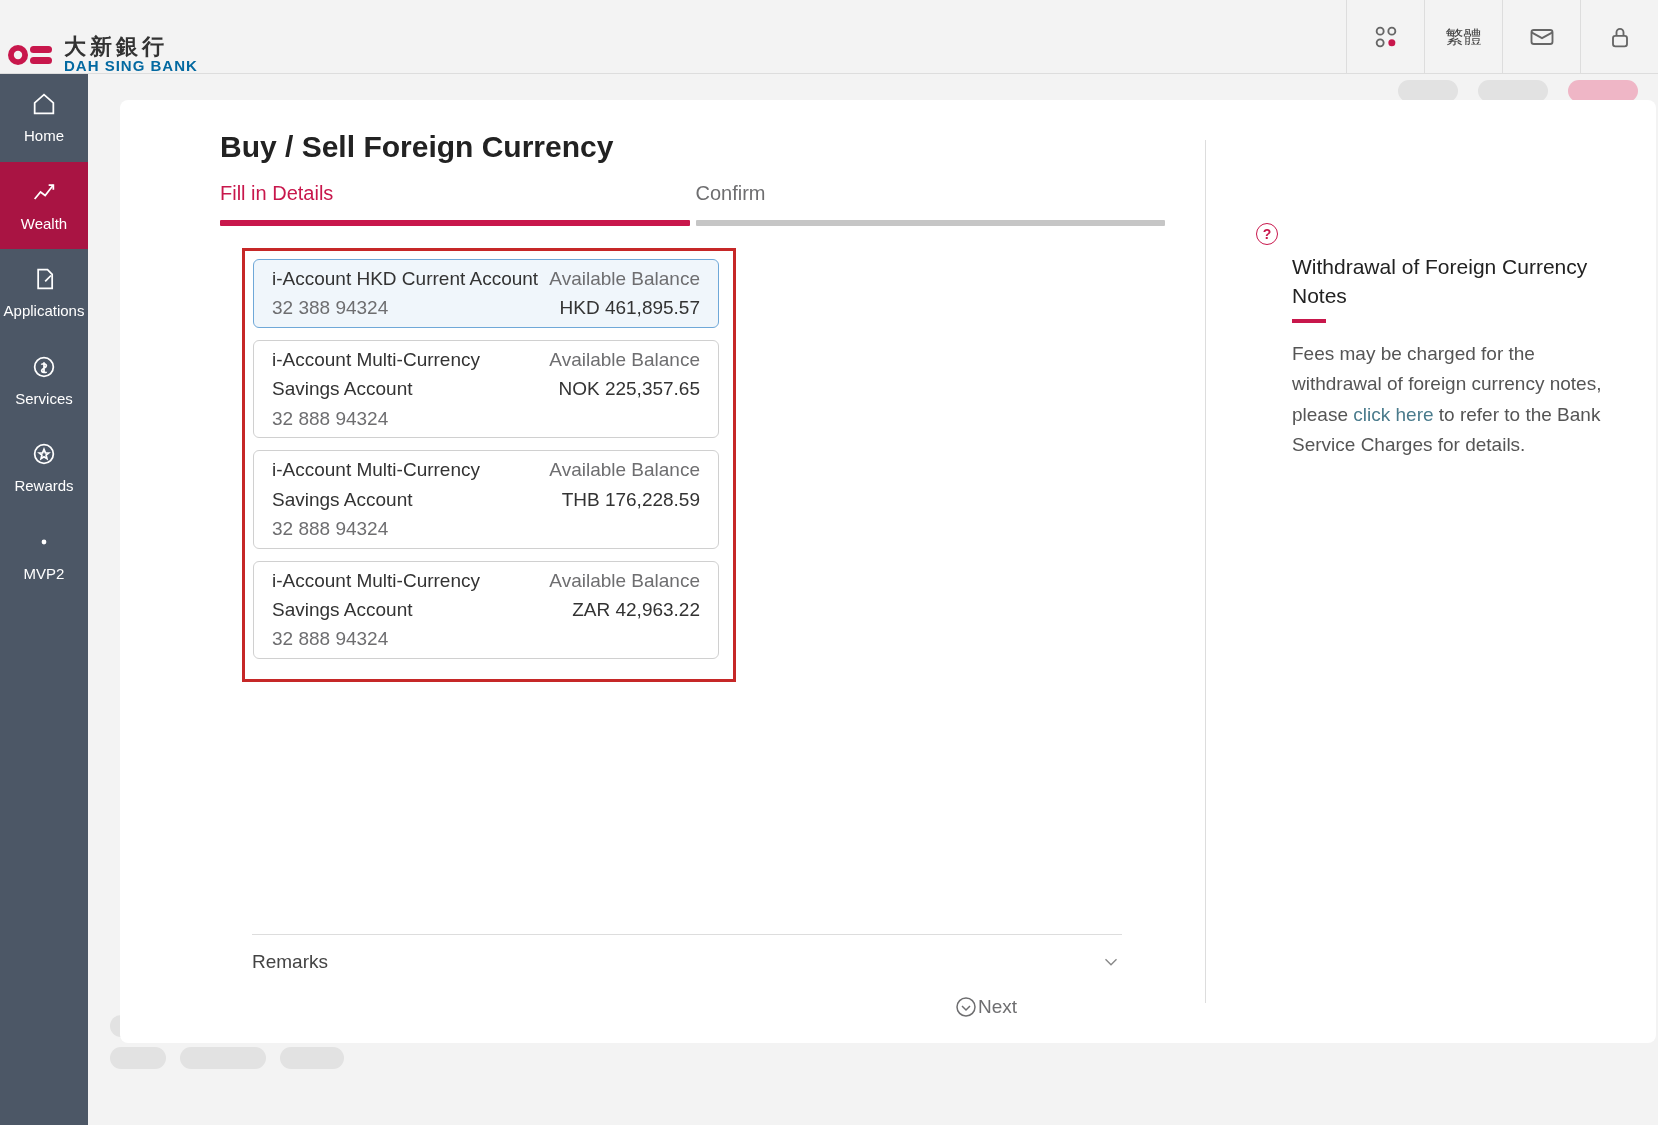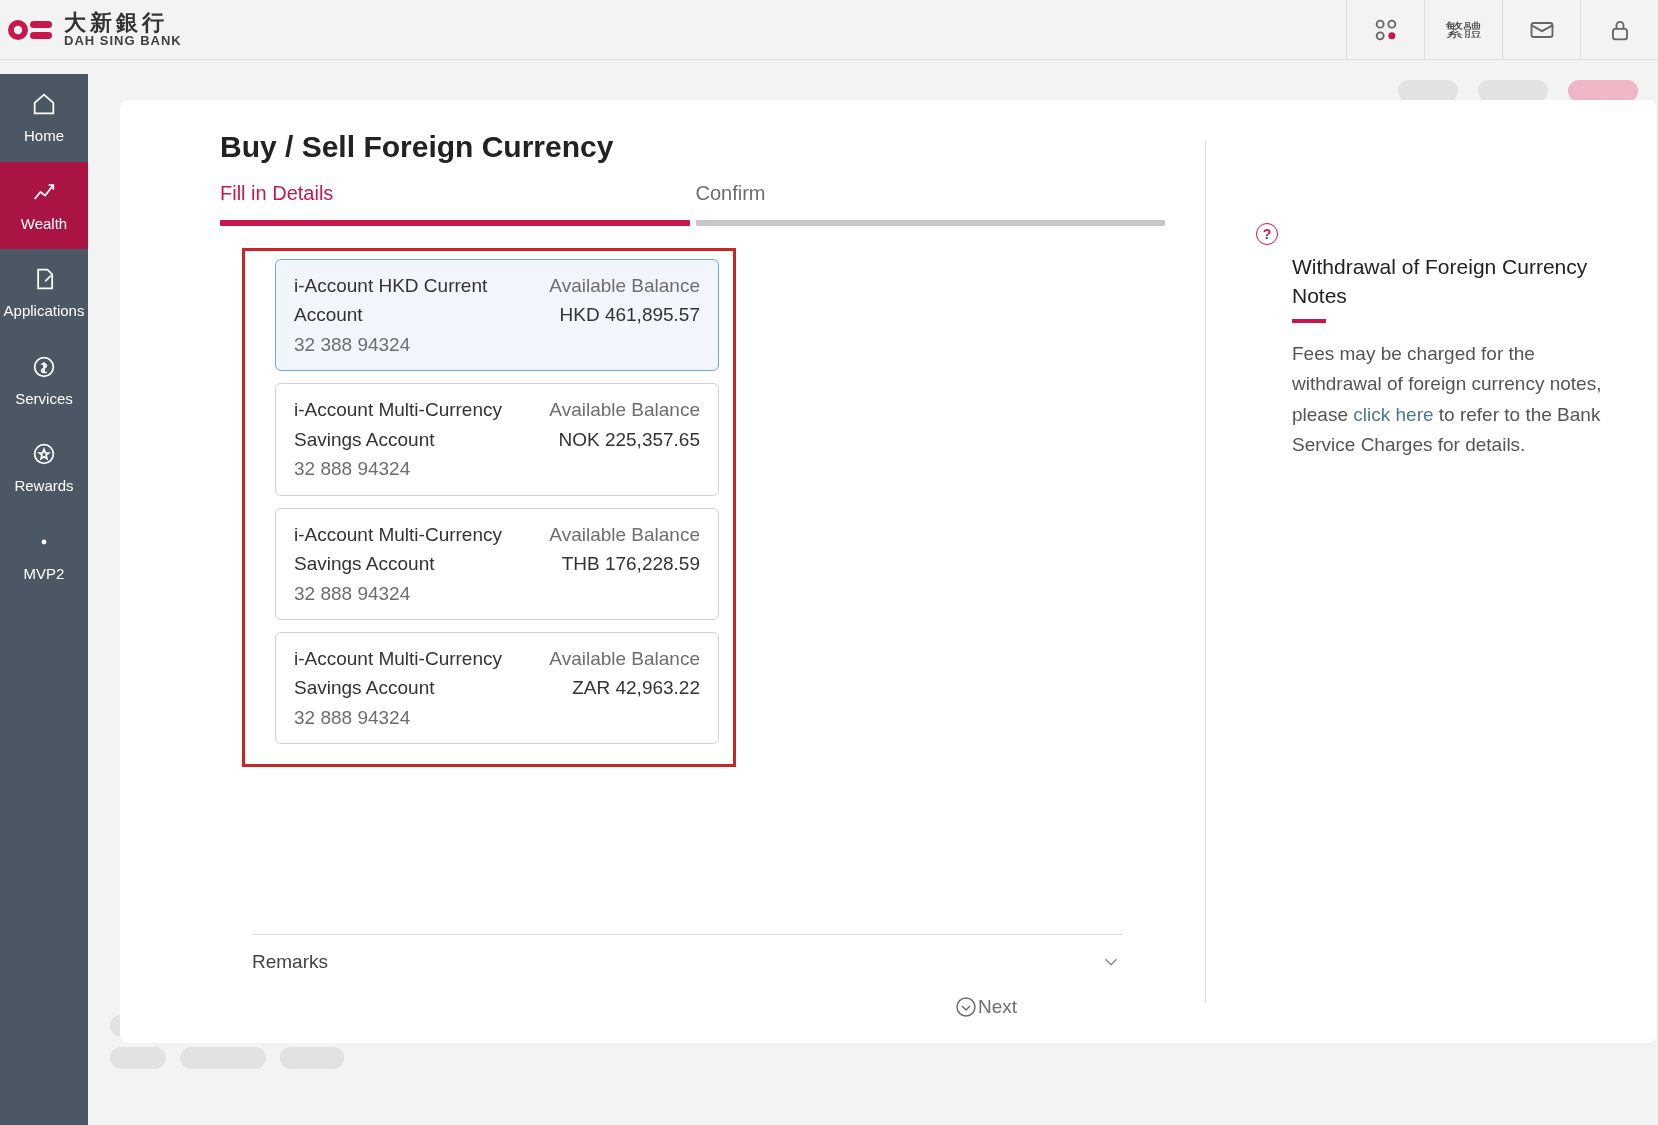--- a/index.html
+++ b/index.html
@@ -26,36 +26,36 @@
     width:1658px;
     height:1125px;
     overflow:hidden;
     position:relative;
   }
 
   
   .topbar {
     position:absolute;
     top:0; left:0; right:0;
-    height:60px;
+    height:74px;
     background: var(--page-bg);
     display:flex;
-    align-items:center;
+    align-items:flex-end;
     border-bottom:1px solid #ddd;
     z-index:5;
   }
   .logo {
     display:flex; align-items:center; gap:10px;
     padding-left:6px;
     color: var(--brand);
   }
   .logo svg { width:48px; height:28px; }
   .logo-text { display:flex; flex-direction:column; line-height:1; }
   .logo-text .cn { font-size:22px; font-weight:700; letter-spacing:4px; color:#333;}
-  .logo-text .en { font-size:13px; font-weight:700; letter-spacing:1px; color:#404040;}
+  .logo-text .en { font-size:15px; font-weight:700; letter-spacing:1px; color:#0369a1;}
   .topbar-right {
     margin-left:auto;
     display:flex;
     align-items:stretch;
     height:100%;
   }
   .top-icon {
     width:78px;
     display:flex; align-items:center; justify-content:center;
     border-left:1px solid #ddd;
@@ -145,26 +145,25 @@
     overflow-y:auto;
     padding-right:6px;
   }
   
   .acct-list::-webkit-scrollbar { width:10px; }
   .acct-list::-webkit-scrollbar-track { background:#f1f1f1; }
   .acct-list::-webkit-scrollbar-thumb { background:#888; border-radius:3px;}
   .acct-item {
     border:1px solid var(--border);
     border-radius:6px;
-    padding:11px 18px;
+    padding:4px 18px;
     margin-bottom:12px;
     display:flex;
     font-size:19px;
     line-height:1.55;
-    margin-left:22px;
   }
   .acct-item.selected {
     border:1.5px solid #6fa8d8;
     background:#f0f6fb;
   }
   .acct-left { flex:1; }
   .acct-right { text-align:right; color: var(--text-muted); }
   .acct-name { color:#333; }
   .acct-num  { color: var(--text-muted); font-size:19px;}
   .bal-label { color: var(--text-muted);}

